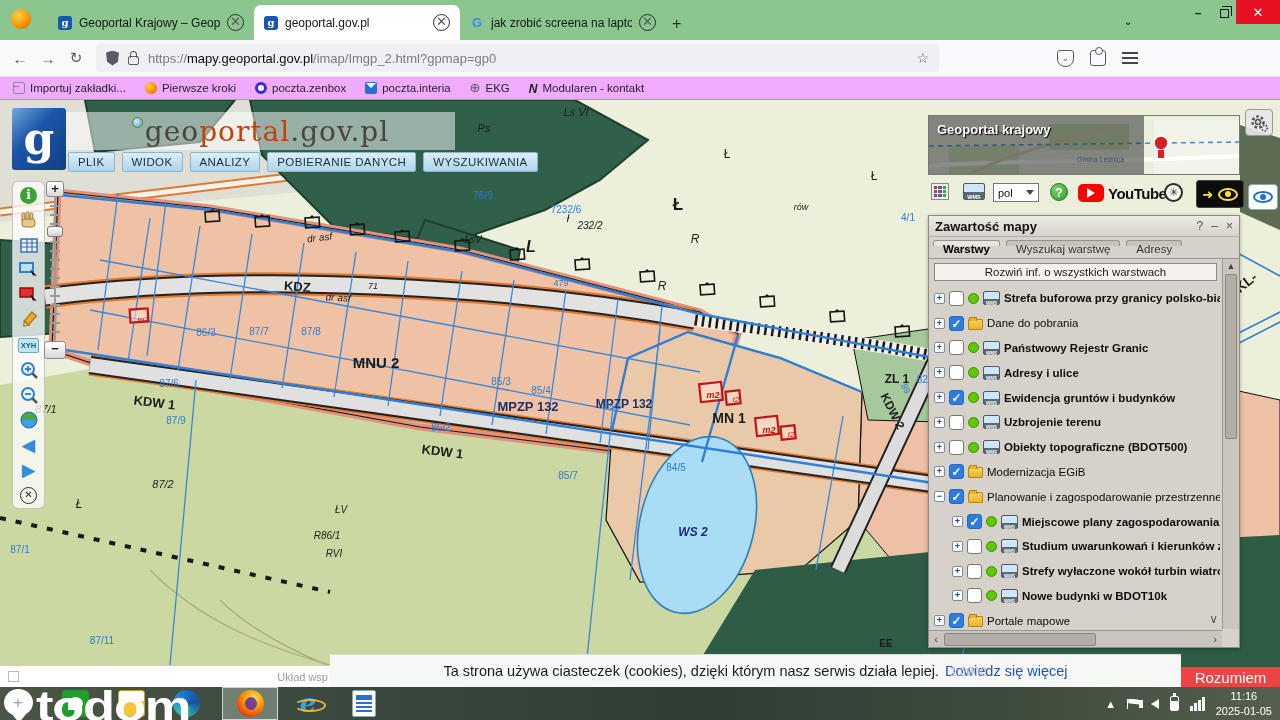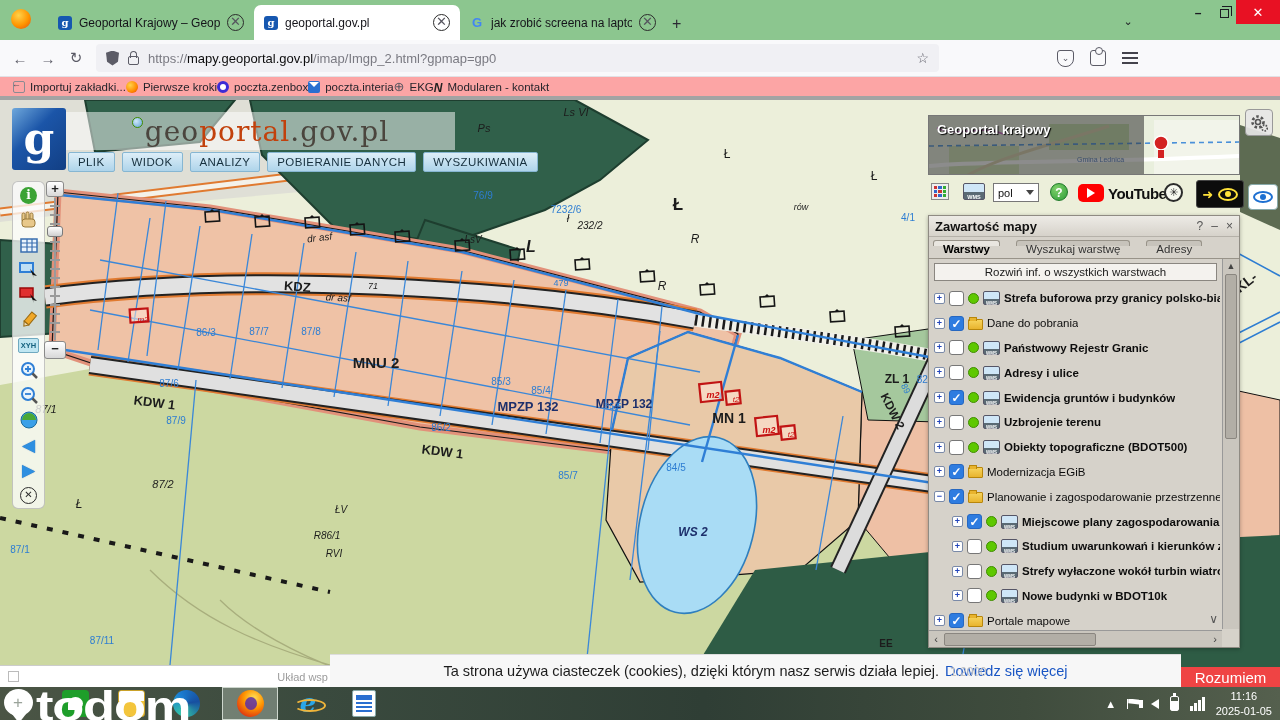--- a/index.html
+++ b/index.html
@@ -39,21 +39,21 @@
   #lock-ico::before{content:"";position:absolute;left:1px;top:-6px;width:5px;height:6px;border:1.6px solid #5b5b66;border-bottom:none;border-radius:4px 4px 0 0}
   #url-text{flex:1;font-size:13px;color:#7a7a82;white-space:nowrap;overflow:hidden}
   #url-text .host{color:#0c0c0d}
   #star-ico{color:#5b5b66;font-size:14px}
   #pocket-ico{margin-left:118px;width:17px;height:17px;border:1.6px solid #5b5b66;border-radius:3px 3px 8px 8px;display:flex;align-items:center;justify-content:center;color:#5b5b66;font-size:9px}
   #puzzle-ico{margin-left:16px;width:16px;height:16px;border:1.6px solid #5b5b66;border-radius:3px;position:relative}
   #puzzle-ico::before{content:"";position:absolute;left:4px;top:-4px;width:6px;height:6px;border-radius:50%;border:1.6px solid #5b5b66;background:#f9f9fb}
   #menu-ico{margin-left:16px;width:16px;display:flex;flex-direction:column;gap:3px}
   #menu-ico b{height:1.8px;background:#44434c}
 
-  #bookmarksbar{height:23px;background:#fca5a5;border-bottom:4px solid #a3a3a3;display:flex;align-items:center;padding:0 13px;font-size:11.5px;color:#25242b}
+  #bookmarksbar{height:23px;background:#f0abfc;border-bottom:1px solid #a3a3a3;display:flex;align-items:center;gap:19px;padding:0 13px;font-size:11.5px;color:#25242b}
   .bm{display:flex;align-items:center;gap:5px;white-space:nowrap}
   .bi{width:12px;height:12px;display:inline-block;flex:0 0 auto}
   .bi-import{border:1.5px solid #8a8a92;border-radius:2px;position:relative}
   .bi-import::before{content:"←";position:absolute;left:-2px;top:-3px;font-size:9px;color:#55545e}
   .bi-firefox{border-radius:50%;background:radial-gradient(circle at 35% 35%,#ffd24a,#ff8a00 60%,#e03a00)}
   .bi-zenbox{border-radius:50%;background:#fff;border:3.5px solid #3c2bd6}
   .bi-interia{background:#2a6fd0;border-radius:2px;position:relative}
   .bi-interia::before{content:"";position:absolute;left:1px;top:1px;border-left:5px solid transparent;border-right:5px solid transparent;border-top:5px solid #fff}
   .bi-globe{color:#55545e;font-size:13px;line-height:12px;width:auto}
   .bi-mod{color:#222;font:italic 900 12px "Liberation Sans",sans-serif;width:auto}
@@ -131,21 +131,21 @@
     display:flex;align-items:center;justify-content:center}
   #be-eye{width:20px;height:12px;border-radius:50%;border:2px solid #1d6fd1;display:flex;align-items:center;justify-content:center}
   #be-eye i{width:6px;height:6px;border-radius:50%;background:#1d6fd1}
 
   
   #panel{position:absolute;left:928px;top:115px;width:312px;height:433px;background:#d6d2ca;border:1px solid #8f8b83;
     display:flex;flex-direction:column;font-size:11.5px;box-shadow:0 1px 4px rgba(0,0,0,.3)}
   #p-title{height:21px;display:flex;align-items:center;padding:0 6px;background:linear-gradient(#edebe6,#d6d2ca);border-bottom:1px solid #b5b1a9}
   #p-title .pt{font:bold 13px "Liberation Sans",sans-serif;color:#111;flex:1}
   .p-wbtn{color:#555;font-size:12px;margin-left:8px;line-height:12px}
-  #p-tabs{height:22px;display:flex;gap:16px;padding:3px 4px 12px;border-bottom:1px solid #989389}
+  #p-tabs{height:22px;display:flex;gap:6px;padding:3px 4px 12px;border-bottom:1px solid #989389}
   .p-tab{padding:2px 9px 3px;background:#c7c3bb;border:1px solid #989389;border-bottom:none;border-radius:3px 3px 0 0;color:#333;font-size:11.5px}
   .p-tab.active{background:#e9e6e0;color:#000;font-weight:bold}
   #p-body{position:relative;flex:1;overflow:hidden}
   #expand-btn{position:absolute;left:5px;top:4px;right:22px;height:18px;background:#f4f2ee;border:1px solid #8a8680;
     text-align:center;line-height:16px;color:#1a1a1a}
   #layer-list{position:absolute;left:2px;top:27px;right:19px;bottom:18px;overflow:hidden}
   .lrow{height:24.8px;display:flex;align-items:center;gap:4px;padding-left:3px}
   .lrow.ind{padding-left:21px}
   .exp{width:11px;height:11px;flex:0 0 auto;border:1px solid #7a8aa8;background:#fff;border-radius:2px;
     color:#2244bb;font:bold 9px/9px "Liberation Sans",sans-serif;text-align:center}

